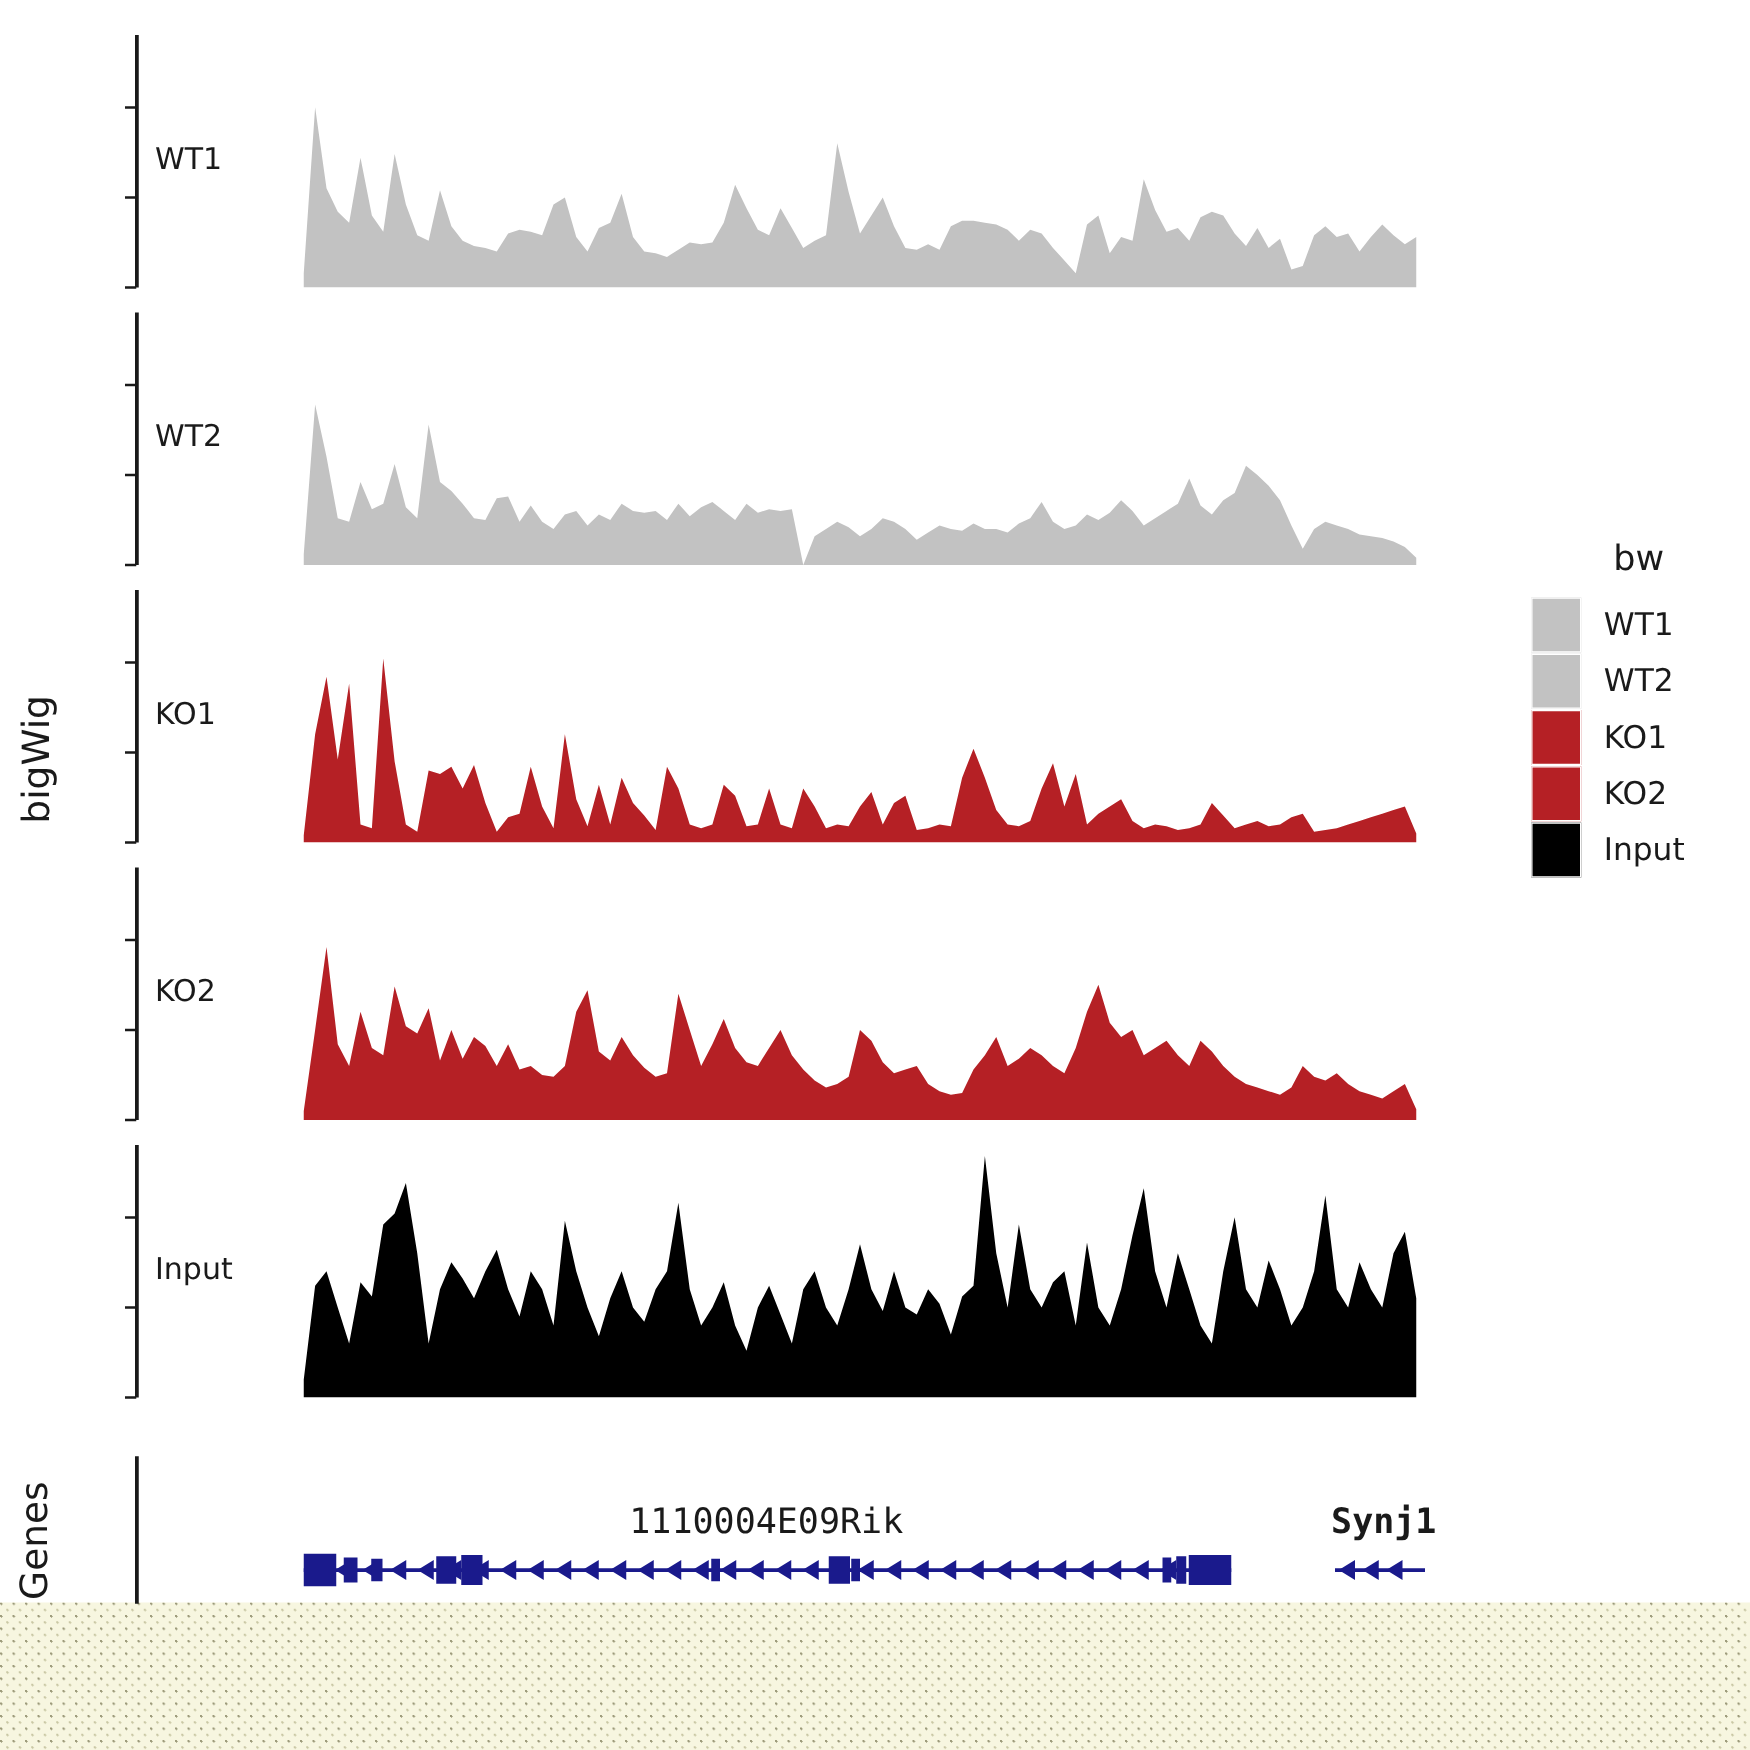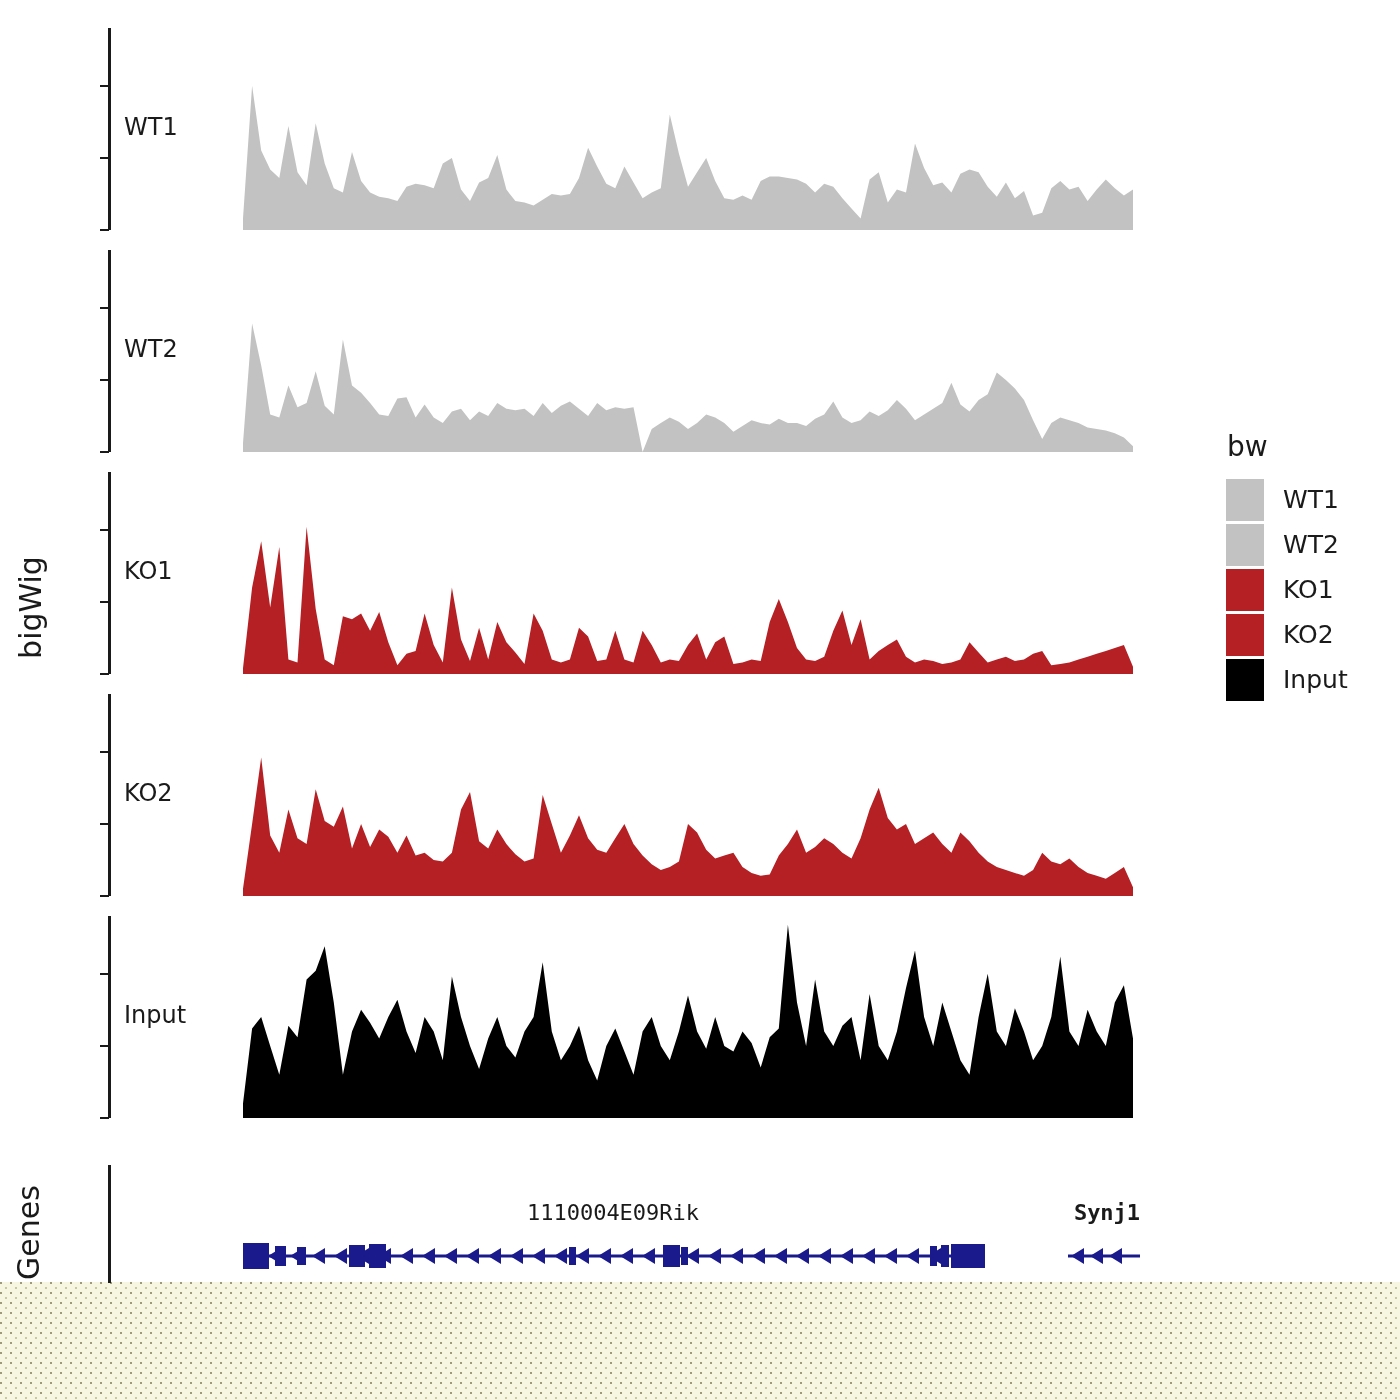--- a/index.html
+++ b/index.html
@@ -31,30 +31,30 @@
   
   .panel{position:absolute;left:0;width:1160px;}
   .axis-line{position:absolute;left:108px;width:2.5px;background:#1a1a1a;top:0;}
   .tick{position:absolute;left:100px;width:9px;height:2px;background:#1a1a1a;}
   .plabel{position:absolute;left:124px;font-size:24px;color:#1a1a1a;white-space:nowrap;}
 
   .trackwrap{position:absolute;left:0;top:0;width:1160px;height:100%;}
   .trackwrap svg{display:block;}
 
   
-  #legend{position:absolute;left:1225px;top:430px;width:170px;}
+  #legend{position:absolute;left:1225px;top:430px;width:170px;text-align:center;}
   #legend-title{font-size:28px;color:#1a1a1a;margin:0 0 14px 2px;}
   .lrow{display:flex;align-items:center;height:45px;}
   .lsw{width:38px;height:42px;flex:0 0 38px;border:1px solid #ffffff;}
   .llab{margin-left:18px;font-size:25px;color:#1a1a1a;white-space:nowrap;}
 
   
   #genes-panel{position:absolute;left:0;top:1160px;width:1200px;height:140px;}
   #genes-axis{position:absolute;left:108px;top:5px;width:2.5px;height:118px;background:#1a1a1a;}
-  .gene-name{position:absolute;font-size:22px;color:#1a1a1a;white-space:nowrap;
+  .gene-name{position:absolute;font-size:28px;color:#1a1a1a;white-space:nowrap;
              font-family:"DejaVu Sans Mono","Liberation Mono",monospace;}
 </style>
 </head>
 <body>
 
 <div class="stage">
 
   <div class="texture"></div>
 
   <div class="rot" id="bigwig-label">bigWig</div>

